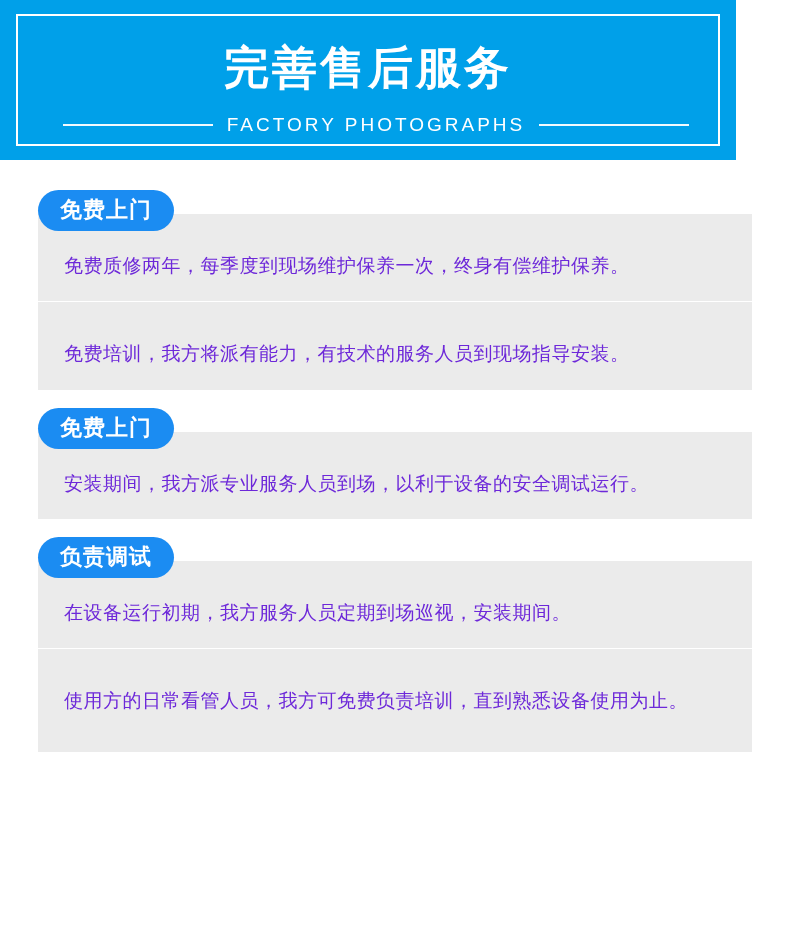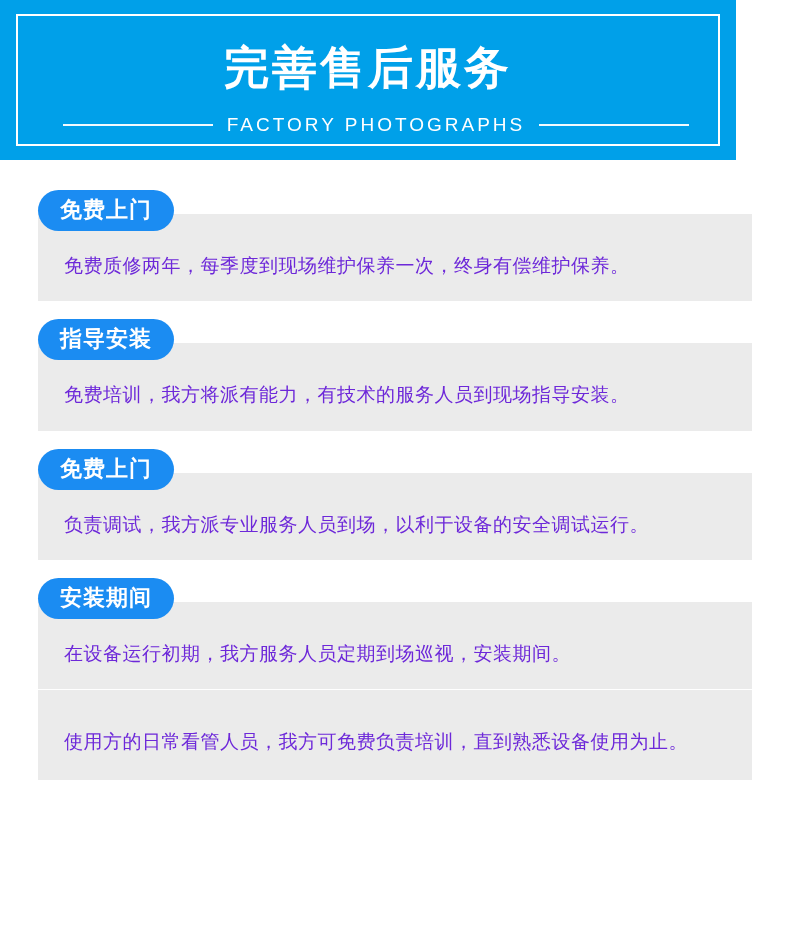--- a/index.html
+++ b/index.html
@@ -113,21 +113,21 @@
     background: #ebebeb;
     padding: 36px 26px 20px 26px;
     box-sizing: border-box;
     color: #6d28d9;
     font-size: 19px;
     line-height: 1.65;
     letter-spacing: 0.5px;
     font-family: "DejaVu Sans", "Liberation Sans", sans-serif;
   }
   .desc-box.tall {
-    padding-bottom: 22px;
+    padding-bottom: 35px;
   }
 </style>
 </head>
 <body>
 
 <div class="page">
 
   <div class="header">
     <div class="header-inner">
       <div class="header-title">完善售后服务</div>
@@ -140,31 +140,30 @@
   </div>
 
   <div class="content">
 
     <div class="service-item">
       <span class="badge">免费上门</span>
       <div class="desc-box">免费质修两年，每季度到现场维护保养一次，终身有偿维护保养。</div>
     </div>
 
     <div class="service-item">
-      <span class="badge">指导安装</span>
       <div class="desc-box">免费培训，我方将派有能力，有技术的服务人员到现场指导安装。</div>
     </div>
 
     <div class="service-item">
       <span class="badge">免费上门</span>
-      <div class="desc-box">负责调试，我方派专业服务人员到场，以利于设备的安全调试运行。</div>
+      <div class="desc-box">安装期间，我方派专业服务人员到场，以利于设备的安全调试运行。</div>
     </div>
 
     <div class="service-item">
-      <span class="badge">安装期间</span>
+      <span class="badge">负责调试</span>
       <div class="desc-box">在设备运行初期，我方服务人员定期到场巡视，安装期间。</div>
     </div>
 
     <div class="service-item">
       <div class="desc-box tall">使用方的日常看管人员，我方可免费负责培训，直到熟悉设备使用为止。</div>
     </div>
 
   </div>
 </div>
 

